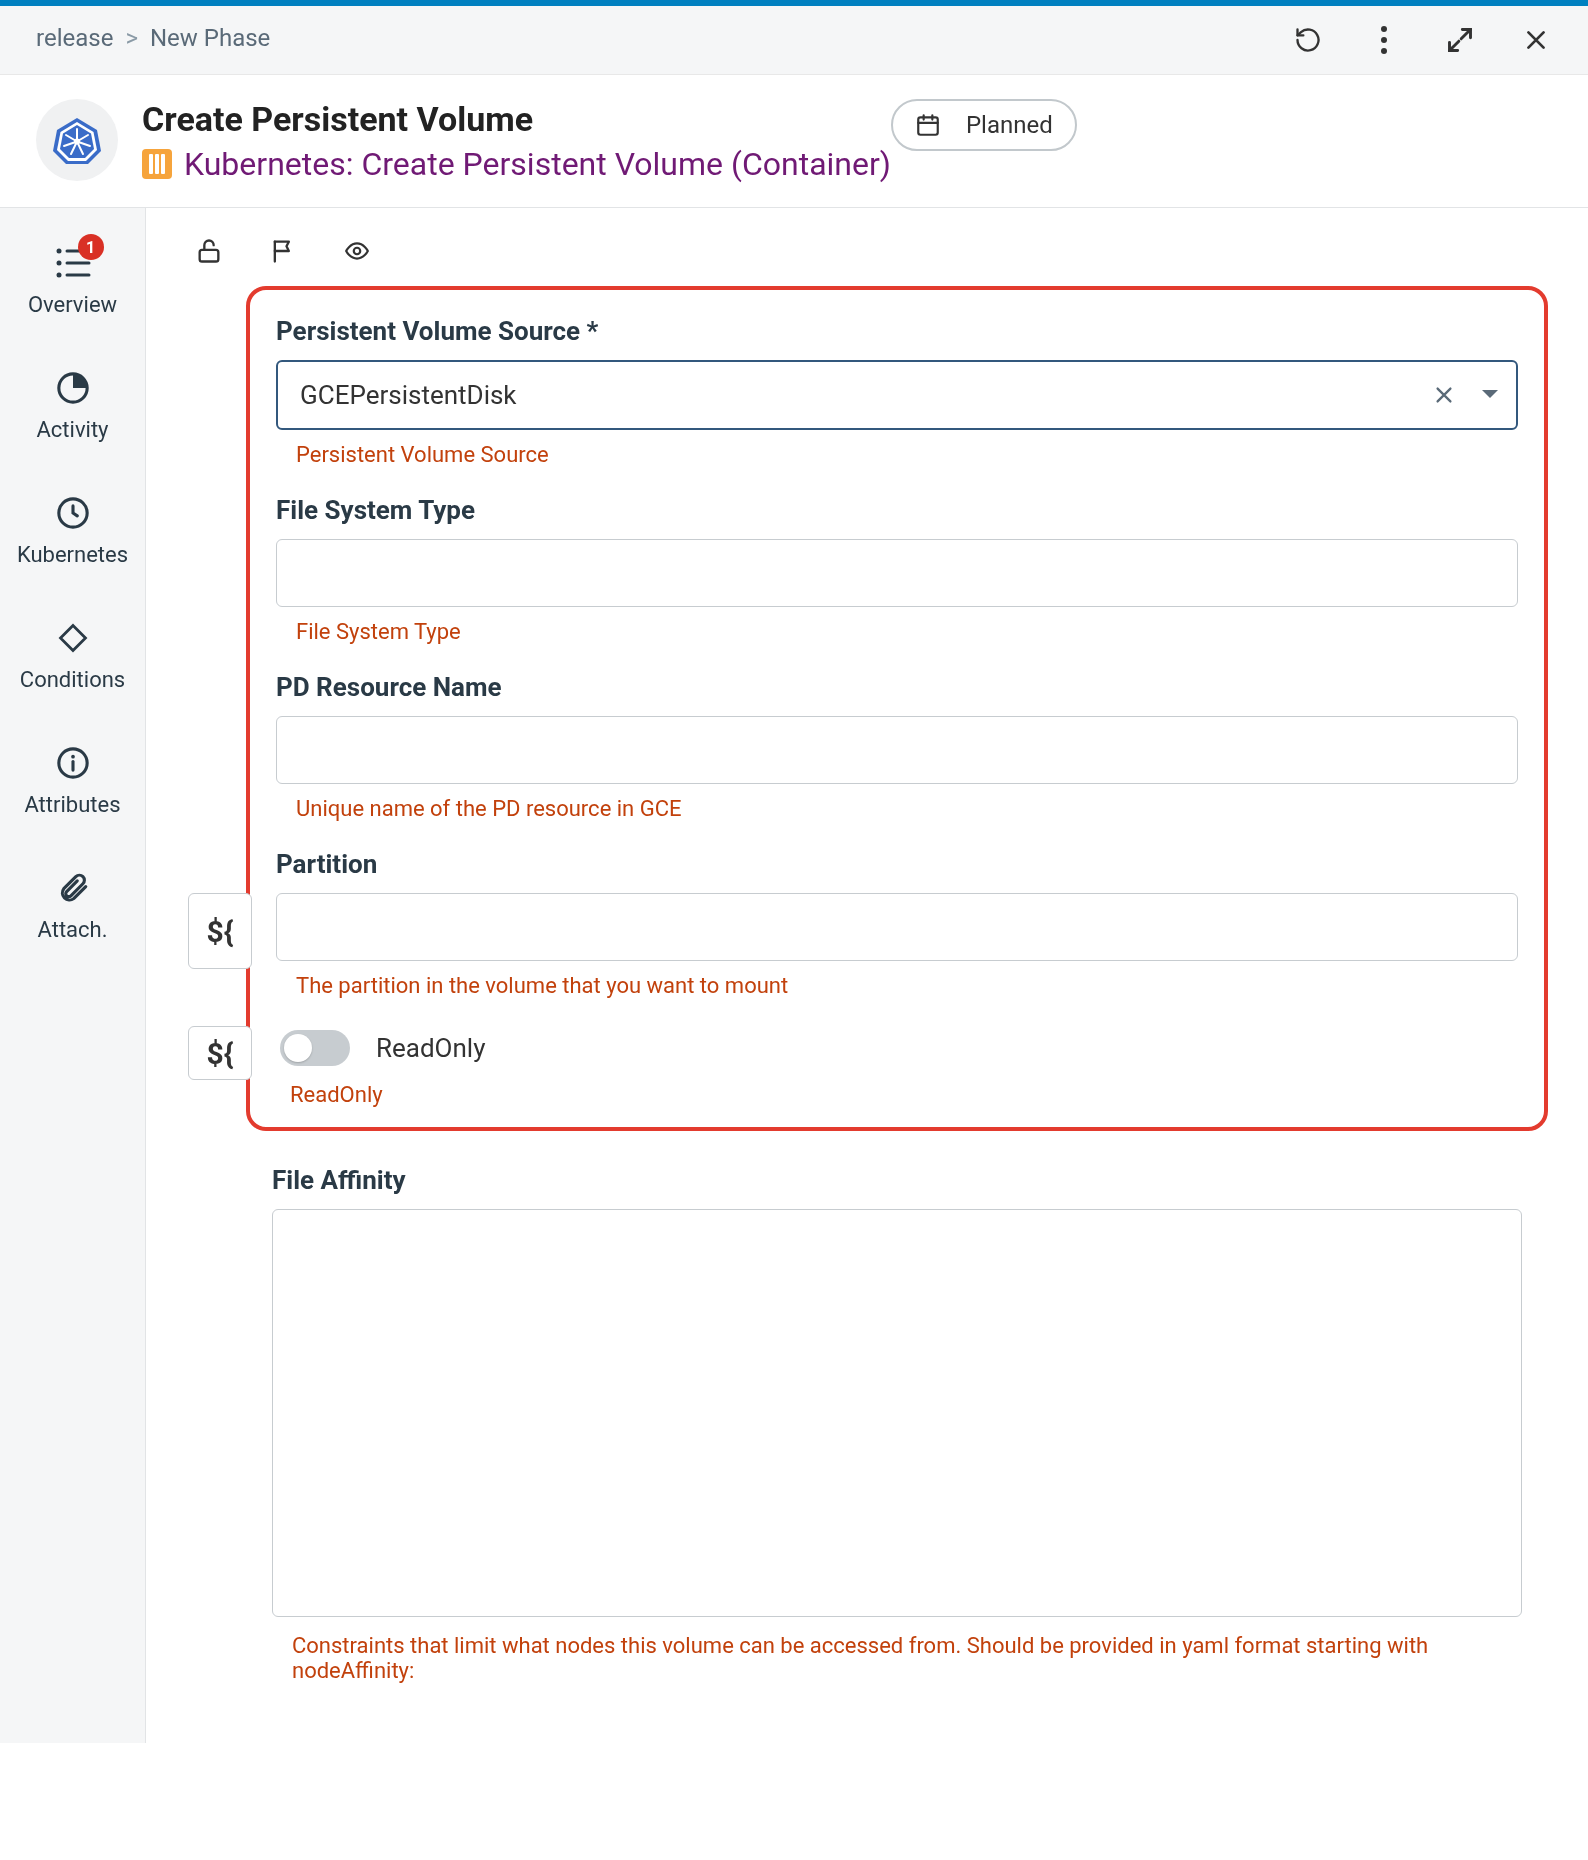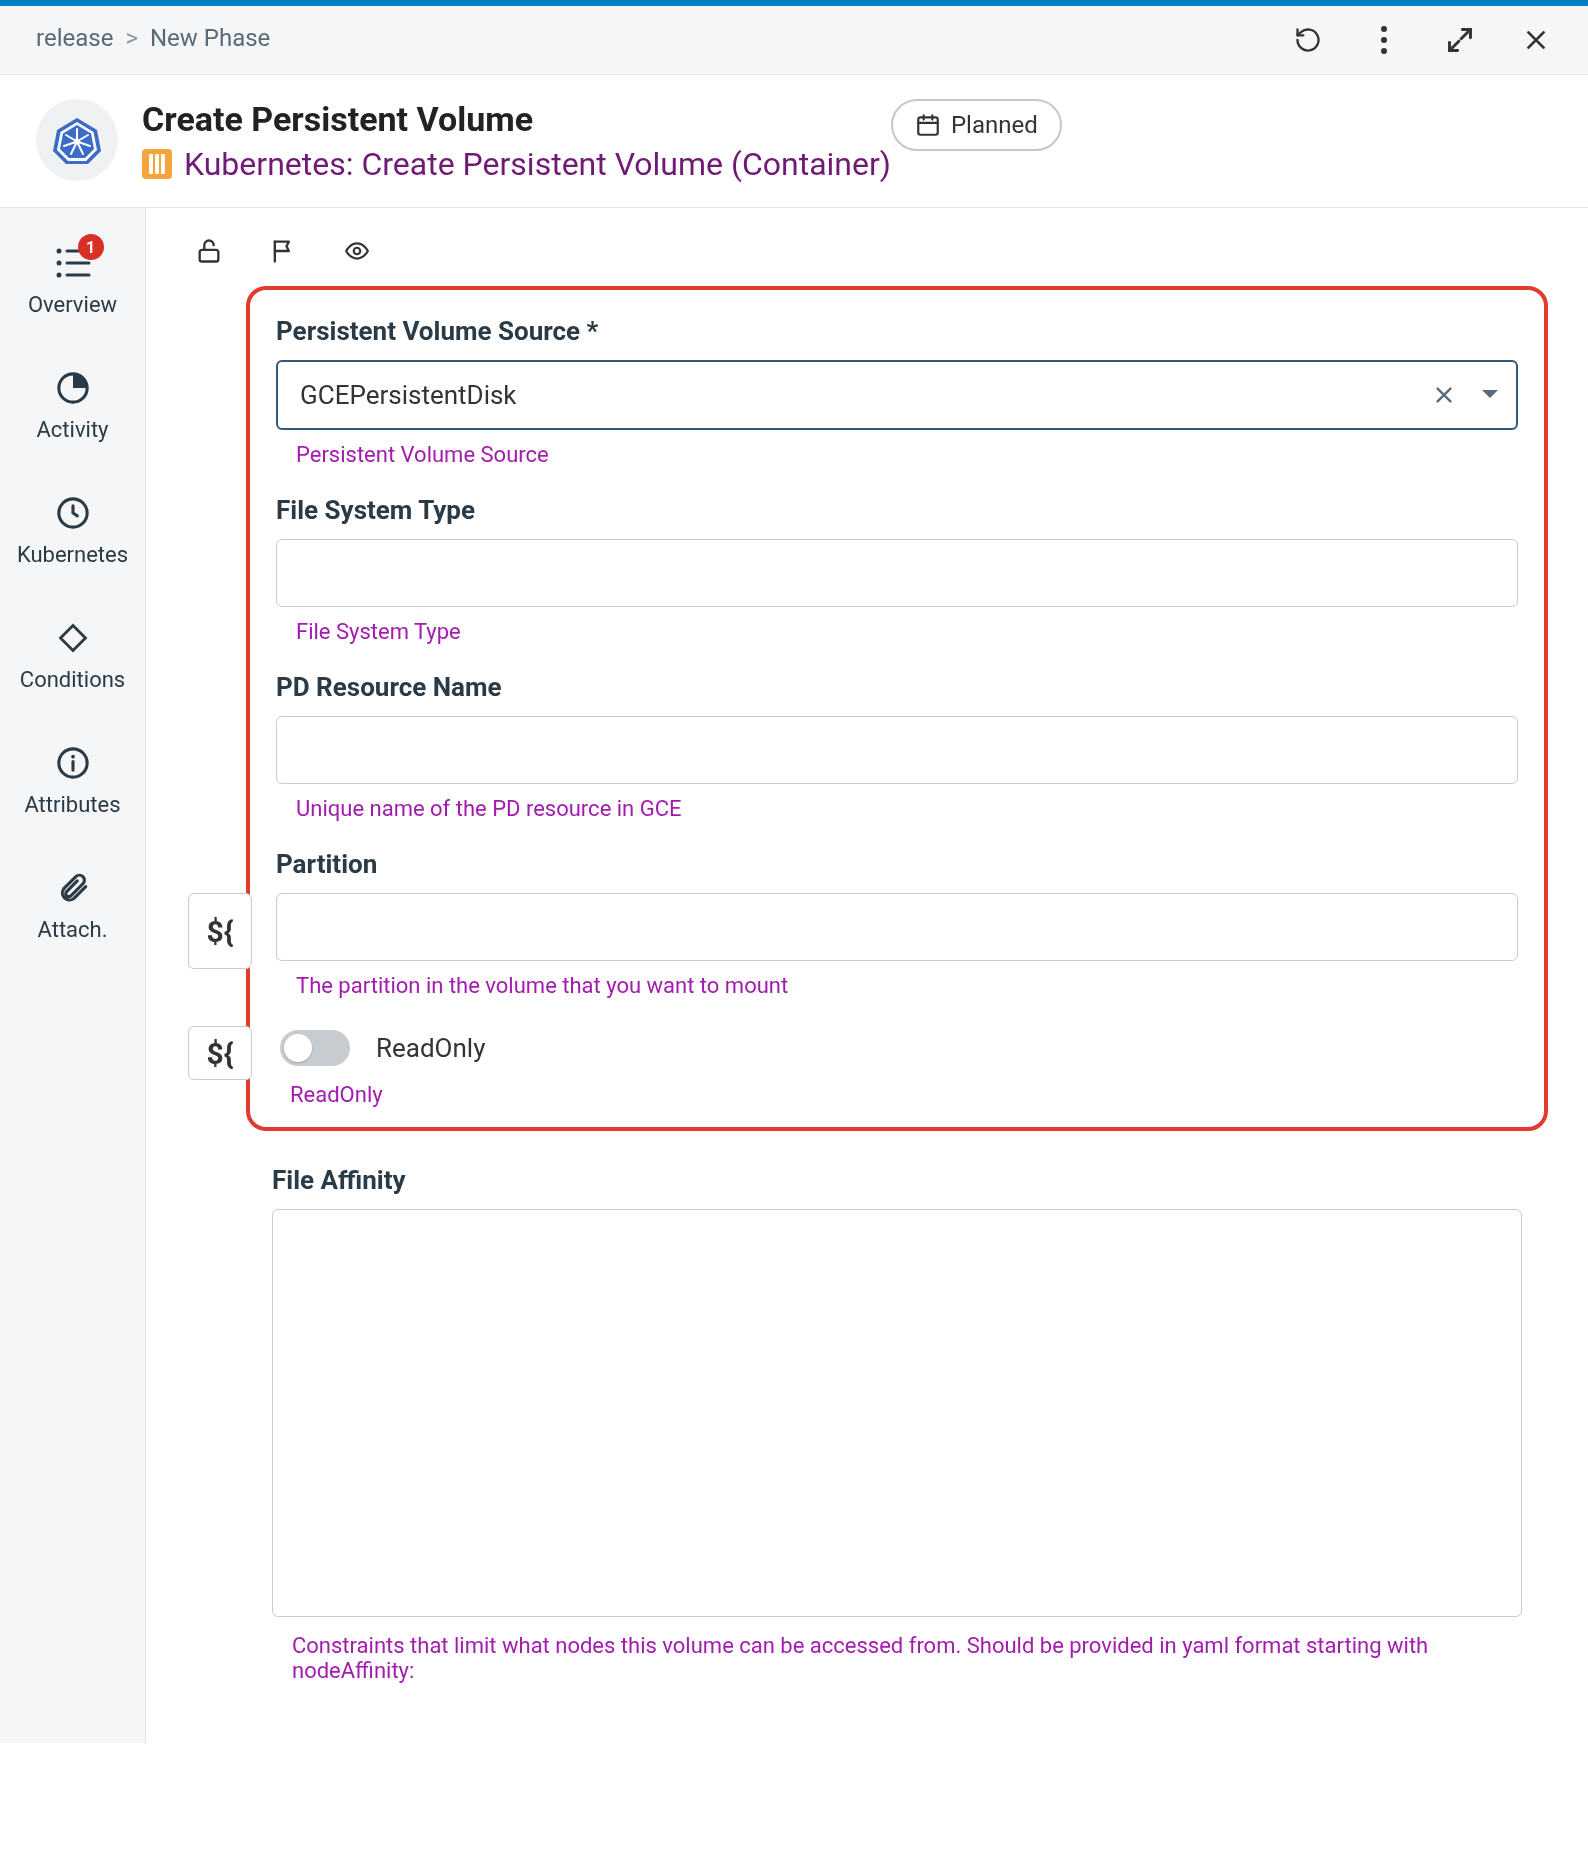--- a/index.html
+++ b/index.html
@@ -71,21 +71,21 @@
   border-radius: 4px;
   display: inline-flex; align-items: center; justify-content: center;
 }
 .container-icon .bars {
   display: flex; gap: 2px;
 }
 .container-icon .bars span {
   width: 4px; height: 20px; background: #fff; border-radius: 1px;
 }
 .status-pill {
-  display: flex; align-items: center; gap: 10px;
+  display: flex; align-items: center; gap: 25px;
   border: 2px solid #c2c8cc;
   border-radius: 28px;
   padding: 10px 22px;
   font-size: 24px;
   color: #333;
   cursor: pointer;
 }
 
 .body {
   display: flex;
@@ -152,21 +152,21 @@
 .select-wrapper { position: relative; }
 .select-input { border: 2px solid #33587d; padding-right: 114px; }
 .select-actions {
   position: absolute; right: 14px; top: 50%; transform: translateY(-50%);
   display: flex; align-items: center; gap: 18px;
 }
 .select-actions .clear, .select-actions .caret {
   width: 28px; height: 28px; display:flex;align-items:center;justify-content:center;
   color: #5a6a78; cursor: pointer;
 }
-.help-text { font-size: 22px; color: #a21caf; margin-top: 12px; padding-left: 20px; }
+.help-text { font-size: 22px; color: #c2410c; margin-top: 12px; padding-left: 20px; }
 
 .var-chip {
   position: absolute;
   left: -88px;
   top: 0;
   width: 64px; height: 76px;
   border: 1px solid #c7ccd0;
   border-radius: 6px;
   display:flex; align-items:center; justify-content:center;
   font-size: 30px; font-weight: 700;

